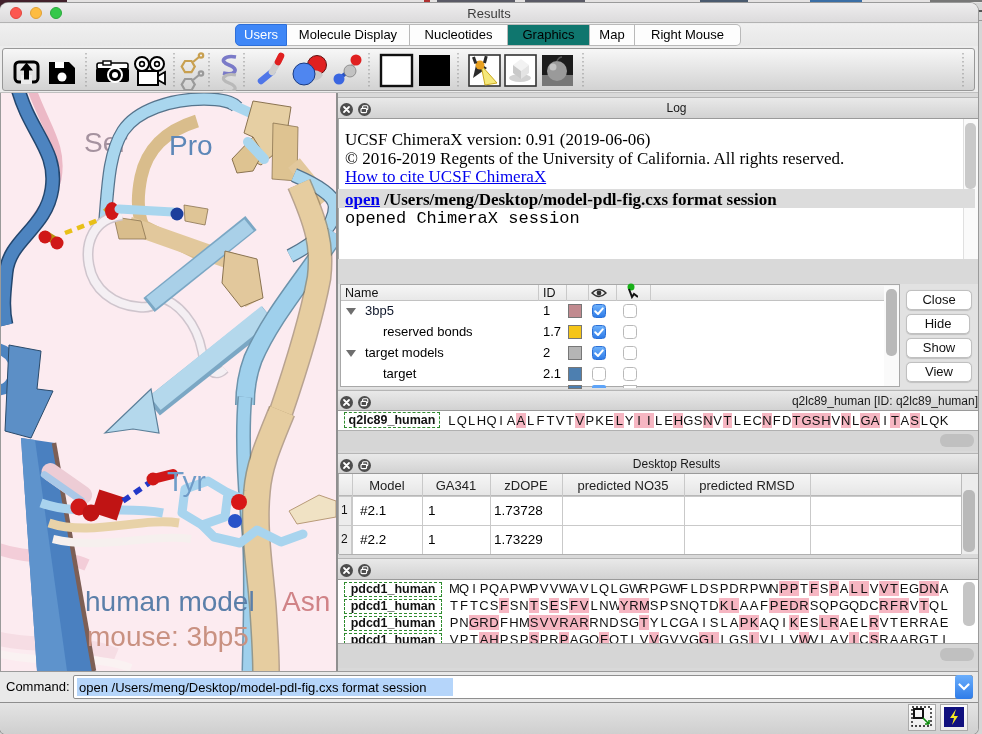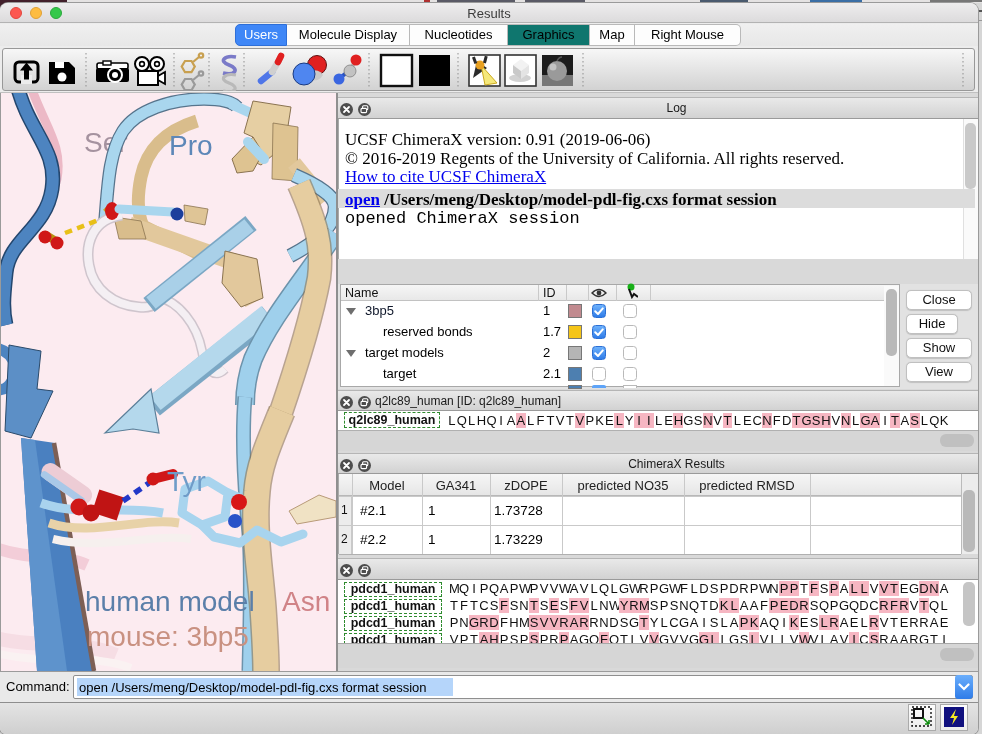--- a/index.html
+++ b/index.html
@@ -315,51 +315,51 @@
 <div style="position:absolute;left:543px;top:363px;font-size:13px;color:#000">2.1</div>
 <div class="sw" style="left:568px;top:364px;background:#4d7fb0;height:14px"></div>
 <div class="cb" style="left:592px;top:364px"></div>
 <div class="cb" style="left:623px;top:364px"></div>
 <div class="sw" style="left:568px;top:382px;background:#4d7fb0;height:4px"></div>
 <div style="position:absolute;left:592px;top:382px;width:14px;height:3px;background:#5ea4f8;border-radius:2px 2px 0 0"></div>
 <div style="position:absolute;left:623px;top:382px;width:14px;height:3px;background:#fff;border:1px solid #b9b9b9;border-bottom:none"></div>
 <div style="position:absolute;left:884px;top:283px;width:15px;height:100px;background:#fafafa"></div>
 <div style="position:absolute;left:886px;top:286px;width:11px;height:67px;background:#b9b9b9;border-radius:5px"></div>
 <div class="btn" style="left:906px;top:287px;width:66px">Close</div>
-<div class="btn" style="left:906px;top:311px;width:52px">Hide</div>
+<div class="btn" style="left:906px;top:311px;width:64px">Hide</div>
 <div class="btn" style="left:906px;top:335px;width:66px">Show</div>
 <div class="btn" style="left:906px;top:359px;width:66px">View</div>
 <div class="phdr" style="left:338px;top:387px;width:640px;height:21px">
       <div class="pbtn" style="left:2px"><svg width="13" height="13" viewBox="0 0 13 13">
           <circle cx="6.5" cy="6.5" r="6.5" fill="#4d4d4d"></circle>
           <path d="M4 4 L9 9 M9 4 L4 9" stroke="#fff" stroke-width="1.8" stroke-linecap="round"></path>
         </svg></div>
       <div class="pbtn" style="left:20px"><svg width="13" height="13" viewBox="0 0 13 13">
           <circle cx="6.5" cy="6.5" r="6.5" fill="#4d4d4d"></circle>
           <rect x="4.6" y="2.8" width="5.2" height="4" rx="1" fill="none" stroke="#fff" stroke-width="1.1"></rect>
           <rect x="3" y="5.4" width="5.6" height="4.2" rx="1" fill="#4d4d4d" stroke="#fff" stroke-width="1.1"></rect>
         </svg></div>
-      <span style="position:absolute;left:37px;right:0;text-align:left">q2lc89_human [ID: q2lc89_human]</span>
+      <span style="position:absolute;left:37px;right:0;text-align:right">q2lc89_human [ID: q2lc89_human]</span>
     </div>
 <div style="position:absolute;left:338px;top:408px;width:640px;height:19px;background:#fff"></div>
 <div class="seqlab" style="left:344px;top:409px;width:96px;height:16px;line-height:14px">q2lc89_human</div>
 <div class="seqrow" style="left:447px;top:410px"><i style="width:9.85px">L</i><i style="width:9.85px">Q</i><i style="width:9.85px">L</i><i style="width:9.85px">H</i><i style="width:9.85px">Q</i><i style="width:9.85px">I</i><i style="width:9.85px">A</i><i class="p" style="width:9.85px">A</i><i style="width:9.85px">L</i><i style="width:9.85px">F</i><i style="width:9.85px">T</i><i style="width:9.85px">V</i><i style="width:9.85px">T</i><i class="p" style="width:9.85px">V</i><i style="width:9.85px">P</i><i style="width:9.85px">K</i><i style="width:9.85px">E</i><i class="p" style="width:9.85px">L</i><i style="width:9.85px">Y</i><i class="p" style="width:9.85px">I</i><i class="p" style="width:9.85px">I</i><i style="width:9.85px">L</i><i style="width:9.85px">E</i><i class="p" style="width:9.85px">H</i><i style="width:9.85px">G</i><i style="width:9.85px">S</i><i class="p" style="width:9.85px">N</i><i style="width:9.85px">V</i><i class="p" style="width:9.85px">T</i><i style="width:9.85px">L</i><i style="width:9.85px">E</i><i style="width:9.85px">C</i><i class="p" style="width:9.85px">N</i><i style="width:9.85px">F</i><i style="width:9.85px">D</i><i class="p" style="width:9.85px">T</i><i class="p" style="width:9.85px">G</i><i class="p" style="width:9.85px">S</i><i class="p" style="width:9.85px">H</i><i style="width:9.85px">V</i><i class="p" style="width:9.85px">N</i><i style="width:9.85px">L</i><i class="p" style="width:9.85px">G</i><i class="p" style="width:9.85px">A</i><i style="width:9.85px">I</i><i class="p" style="width:9.85px">T</i><i style="width:9.85px">A</i><i class="p" style="width:9.85px">S</i><i style="width:9.85px">L</i><i style="width:9.85px">Q</i><i style="width:9.85px">K</i></div>
 <div style="position:absolute;left:338px;top:427px;width:640px;height:21px;background:#d6d6d6;border-top:1px solid #b0b0b0"></div>
 <div style="position:absolute;left:940px;top:431px;width:34px;height:13px;background:#c0c0c0;border-radius:6px"></div>
 <div class="phdr" style="left:338px;top:450px;width:640px;height:21px">
       <div class="pbtn" style="left:2px"><svg width="13" height="13" viewBox="0 0 13 13">
           <circle cx="6.5" cy="6.5" r="6.5" fill="#4d4d4d"></circle>
           <path d="M4 4 L9 9 M9 4 L4 9" stroke="#fff" stroke-width="1.8" stroke-linecap="round"></path>
         </svg></div>
       <div class="pbtn" style="left:20px"><svg width="13" height="13" viewBox="0 0 13 13">
           <circle cx="6.5" cy="6.5" r="6.5" fill="#4d4d4d"></circle>
           <rect x="4.6" y="2.8" width="5.2" height="4" rx="1" fill="none" stroke="#fff" stroke-width="1.1"></rect>
           <rect x="3" y="5.4" width="5.6" height="4.2" rx="1" fill="#4d4d4d" stroke="#fff" stroke-width="1.1"></rect>
         </svg></div>
-      <span style="position:absolute;left:37px;right:0;text-align:center">ChimeraX Results</span>
+      <span style="position:absolute;left:37px;right:0;text-align:center">Desktop Results</span>
     </div>
 <div style="position:absolute;left:338px;top:471px;width:640px;height:80px;background:#fff;border-left:1px solid #aaa"></div>
 <div style="position:absolute;left:339px;top:471px;width:622px;height:22px;background:linear-gradient(#f6f6f6,#e6e6e6);border-bottom:1px solid #b8b8b8"></div>
 <div style="position:absolute;left:352px;top:475px;width:70px;text-align:center;font-size:13px;color:#222">Model</div>
 <div style="position:absolute;left:422px;top:475px;width:68px;text-align:center;font-size:13px;color:#222">GA341</div>
 <div style="position:absolute;left:490px;top:475px;width:72px;text-align:center;font-size:13px;color:#222">zDOPE</div>
 <div style="position:absolute;left:562px;top:475px;width:122px;text-align:center;font-size:13px;color:#222">predicted NO35</div>
 <div style="position:absolute;left:684px;top:475px;width:126px;text-align:center;font-size:13px;color:#222">predicted RMSD</div>
 <div class="vline" style="left:352px;top:471px;height:80px;background:#c9c9c9"></div>
 <div class="vline" style="left:422px;top:471px;height:80px;background:#c9c9c9"></div>

